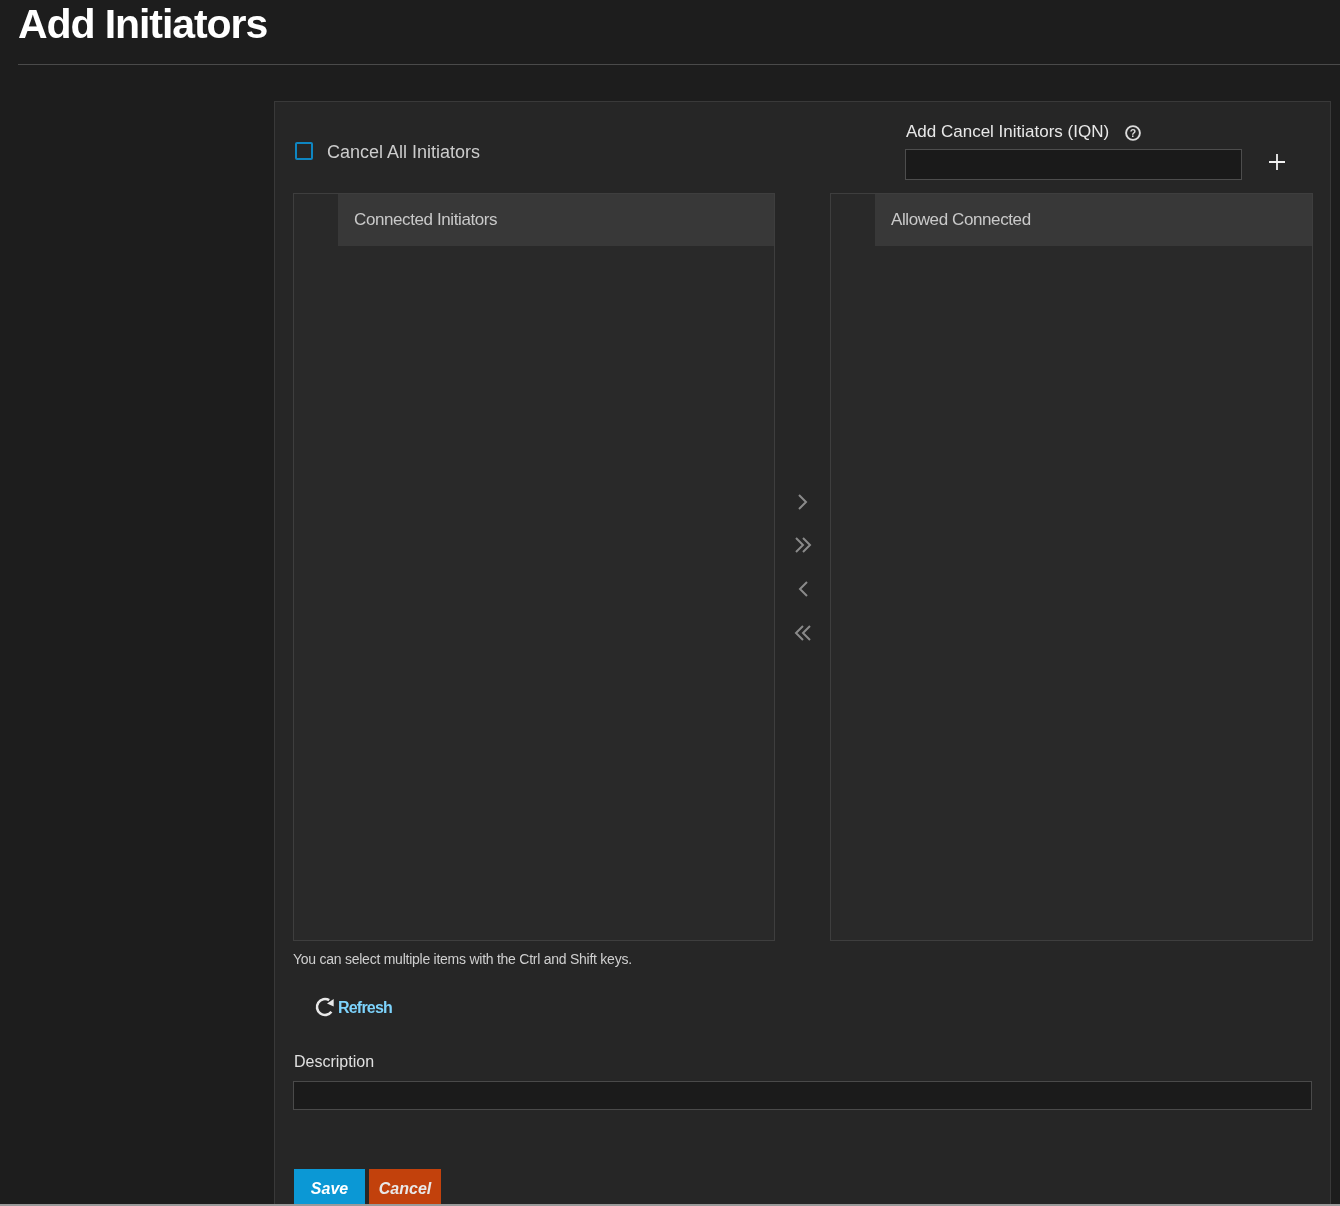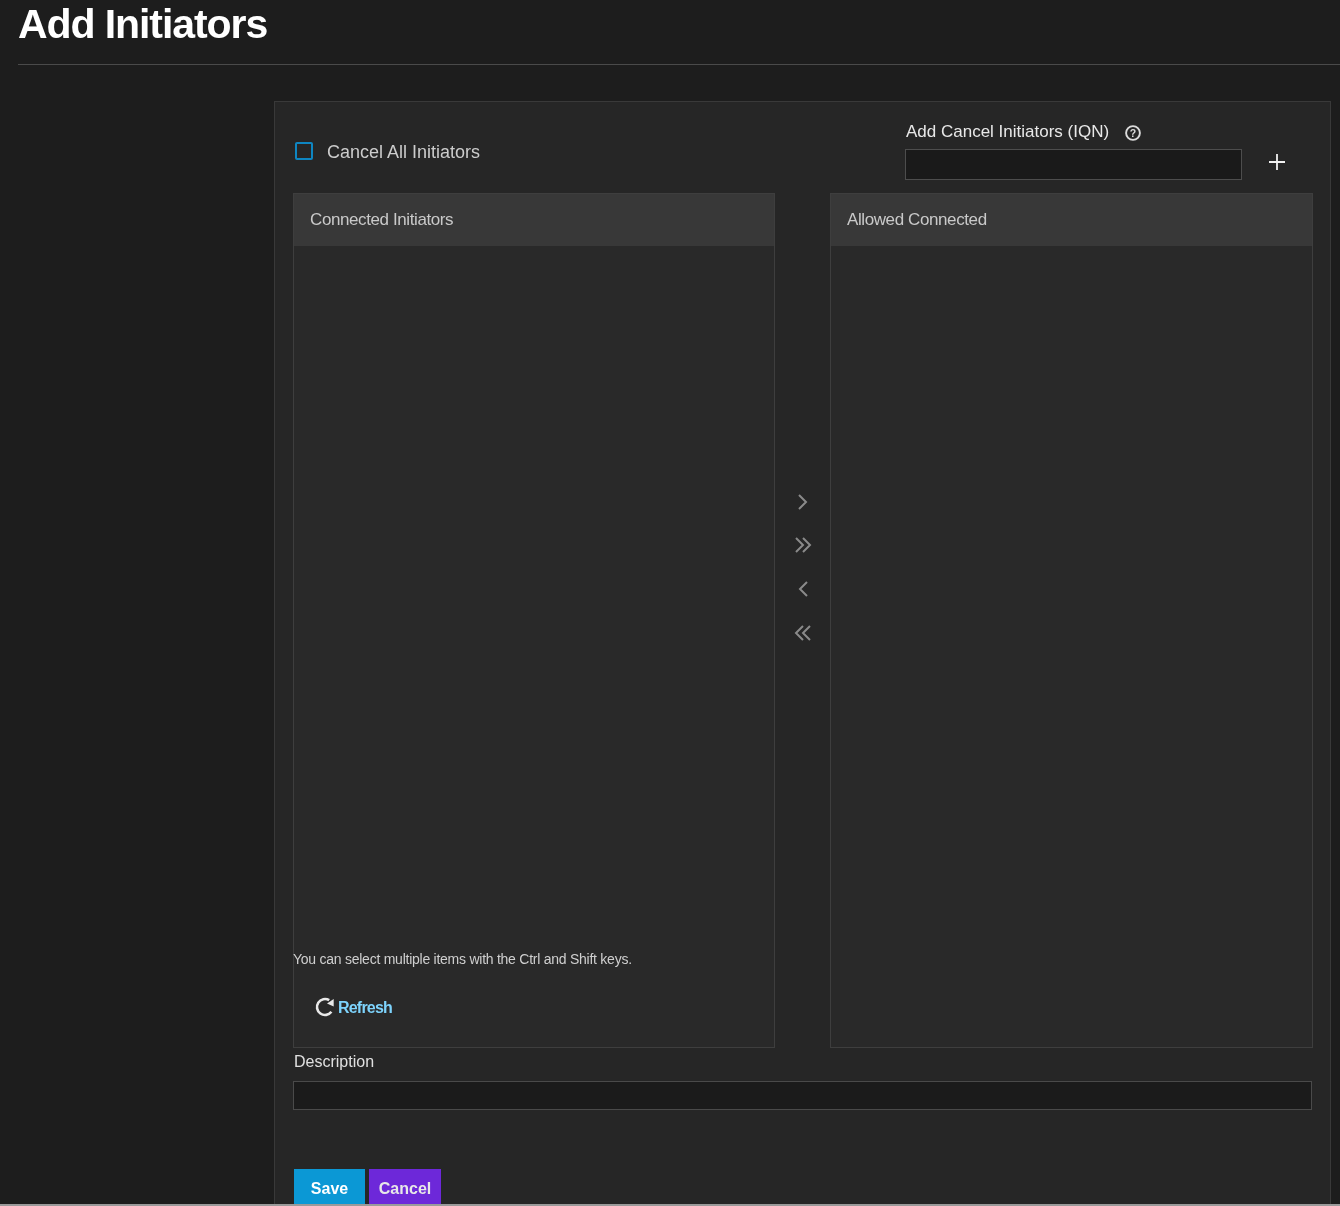--- a/index.html
+++ b/index.html
@@ -15,43 +15,43 @@
     border:2.5px solid #0e86c2; border-radius:2px; background:transparent; }
   .cb-label { position:absolute; left:327px; top:142px; font-size:18px; color:#cccccc; }
   
   .iqn-label { position:absolute; left:906px; top:122px; font-size:17px; color:#e8e8e8; }
   .help { position:absolute; left:1125px; top:125px; width:16px; height:16px; }
   
   .iqn-input { position:absolute; left:905px; top:149px; width:337px; height:31px;
     background:#1a1a1a; border:1px solid #4d4d4d; }
   .plus { position:absolute; left:1268px; top:153px; width:18px; height:18px; }
   
-  .listbox { position:absolute; top:193px; height:855px; background:#292929;
-    border:1px solid #3e3e3e; }
+  .listbox { position:absolute; top:193px; height:748px; background:#292929;
+    border:1px solid #3e3e3e;padding-left:44px; }
   .lb-left { left:293px; width:482px; }
   .lb-right { left:830px; width:483px; }
   .lb-head { height:52px; background:#383838; color:#c9c9c9; font-size:17px;
     letter-spacing:-0.4px; line-height:51px; padding-left:16px; }
   
   .arrows { position:absolute; left:794px; width:18px; text-align:center; }
   
   .note { position:absolute; left:293px; top:951px; font-size:14px; font-weight:normal; letter-spacing:-0.25px;
     color:#cfcfcf; }
   
   .refresh { position:absolute; left:315px; top:997px; color:#7dd3fc; font-size:16px;
     font-weight:bold; letter-spacing:-0.8px; }
   
   .desc-label { position:absolute; left:294px; top:1053px; font-size:16px; color:#e0e0e0; }
   .desc-input { position:absolute; left:293px; top:1081px; width:1019px; height:29px;
     background:#1b1b1b; border:1px solid #4a4a4a; }
   
   .btn { position:absolute; top:1169px; height:35px; color:#ffffff; font-size:16px;
-    font-weight:bold; text-align:center; line-height:40px; }
+    font-weight:bold; text-align:center; line-height:40px;font-style:italic; }
   .btn-save { left:294px; width:71px; background:#0b98d5; }
-  .btn-cancel { left:369px; width:72px; background:#6d28d9; color:#e8e8e8; }
+  .btn-cancel { left:369px; width:72px; background:#c2410c; color:#e8e8e8; }
   .bottom-strip { position:absolute; left:0; top:1204px; width:1340px; height:2px; background:#9a9a9a; }
 </style>
 </head>
 <body>
   <div class="title">Add Initiators</div>
   <div class="hr"></div>
   <div class="panel"></div>
 
   <div class="cb"></div>
   <div class="cb-label">Cancel All Initiators</div>

